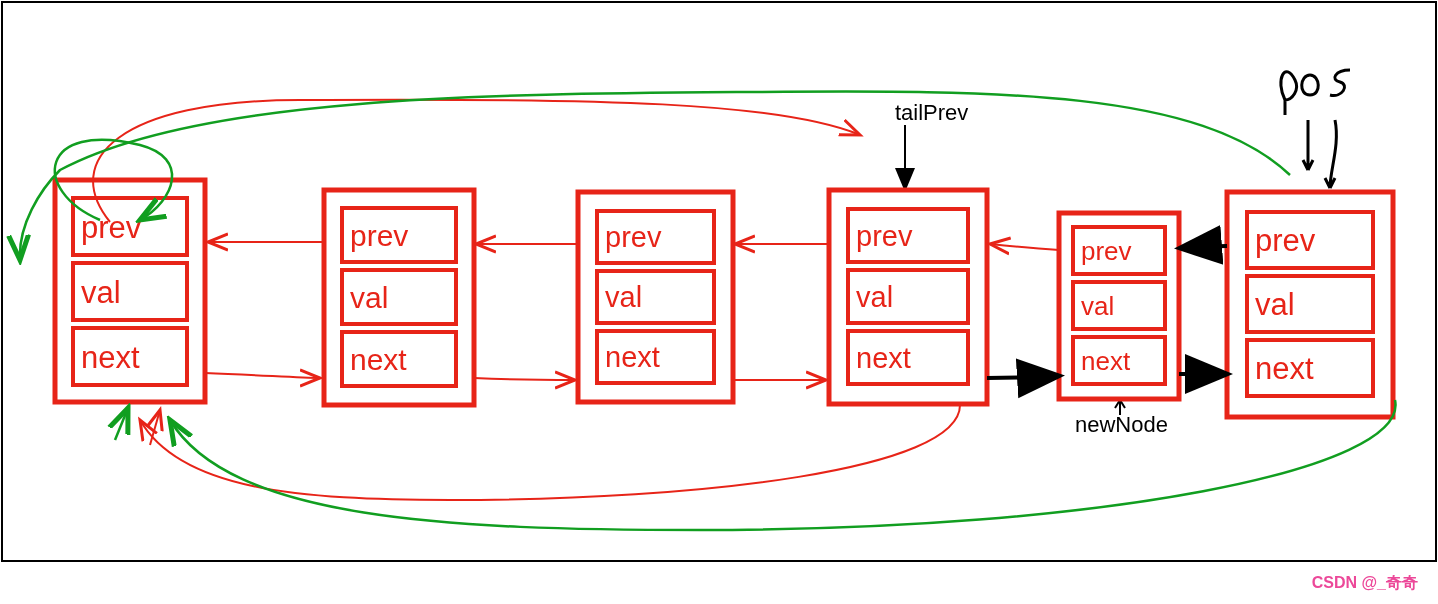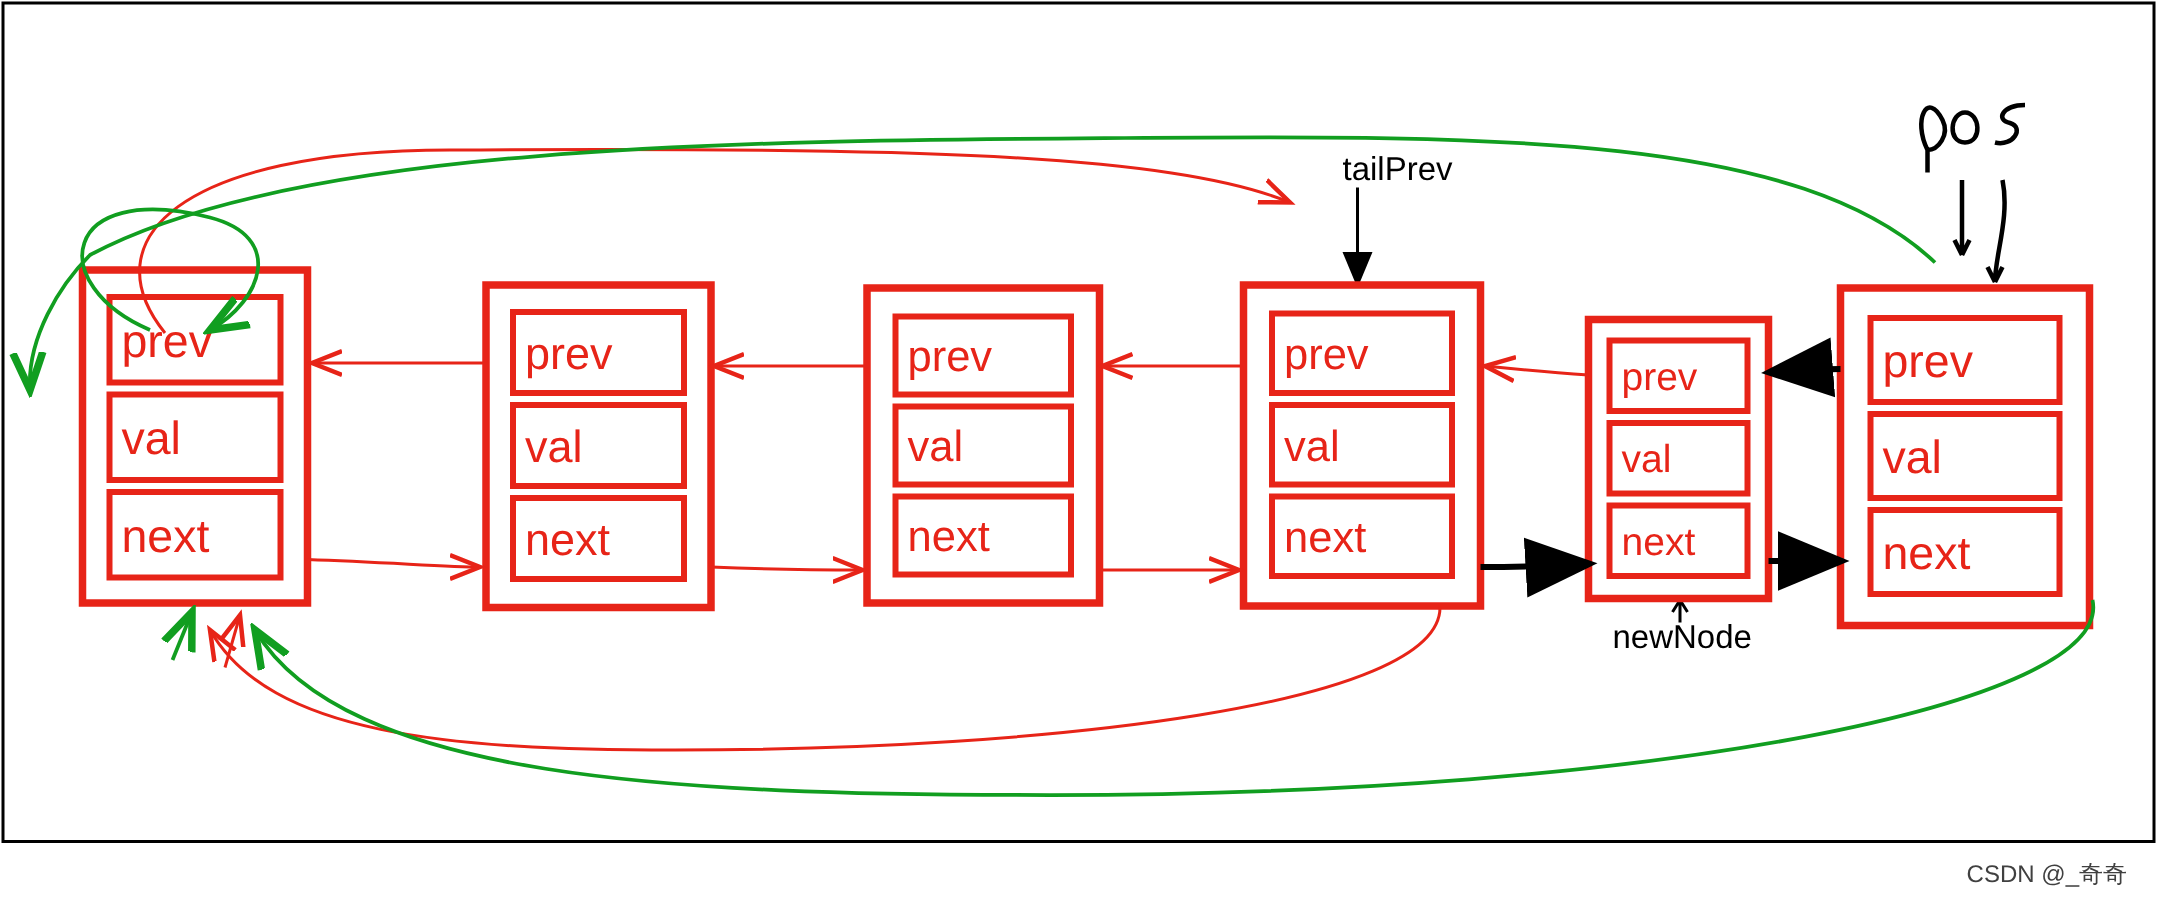--- a/index.html
+++ b/index.html
@@ -8,22 +8,23 @@
     height: 604px;
     background: #ffffff;
     position: relative;
     font-family: Arial, sans-serif;
   }
   svg { display: block; }
   .watermark {
     position: absolute;
     right: 20px;
     bottom: 10px;
-    color: #404040;
+    color: #ec4899;
     font-size: 16px;
+    font-weight: bold;
   }
 </style>
 </head>
 <body>
 
 <svg width="1438" height="604" viewBox="0 0 1438 604">
   <defs>
     <marker id="arr-red" markerWidth="12" markerHeight="12" refX="10" refY="6" orient="auto">
       <path d="M0,2 L10,6 L0,10" fill="none" stroke="#e72418" stroke-width="1.5"></path>
     </marker>

